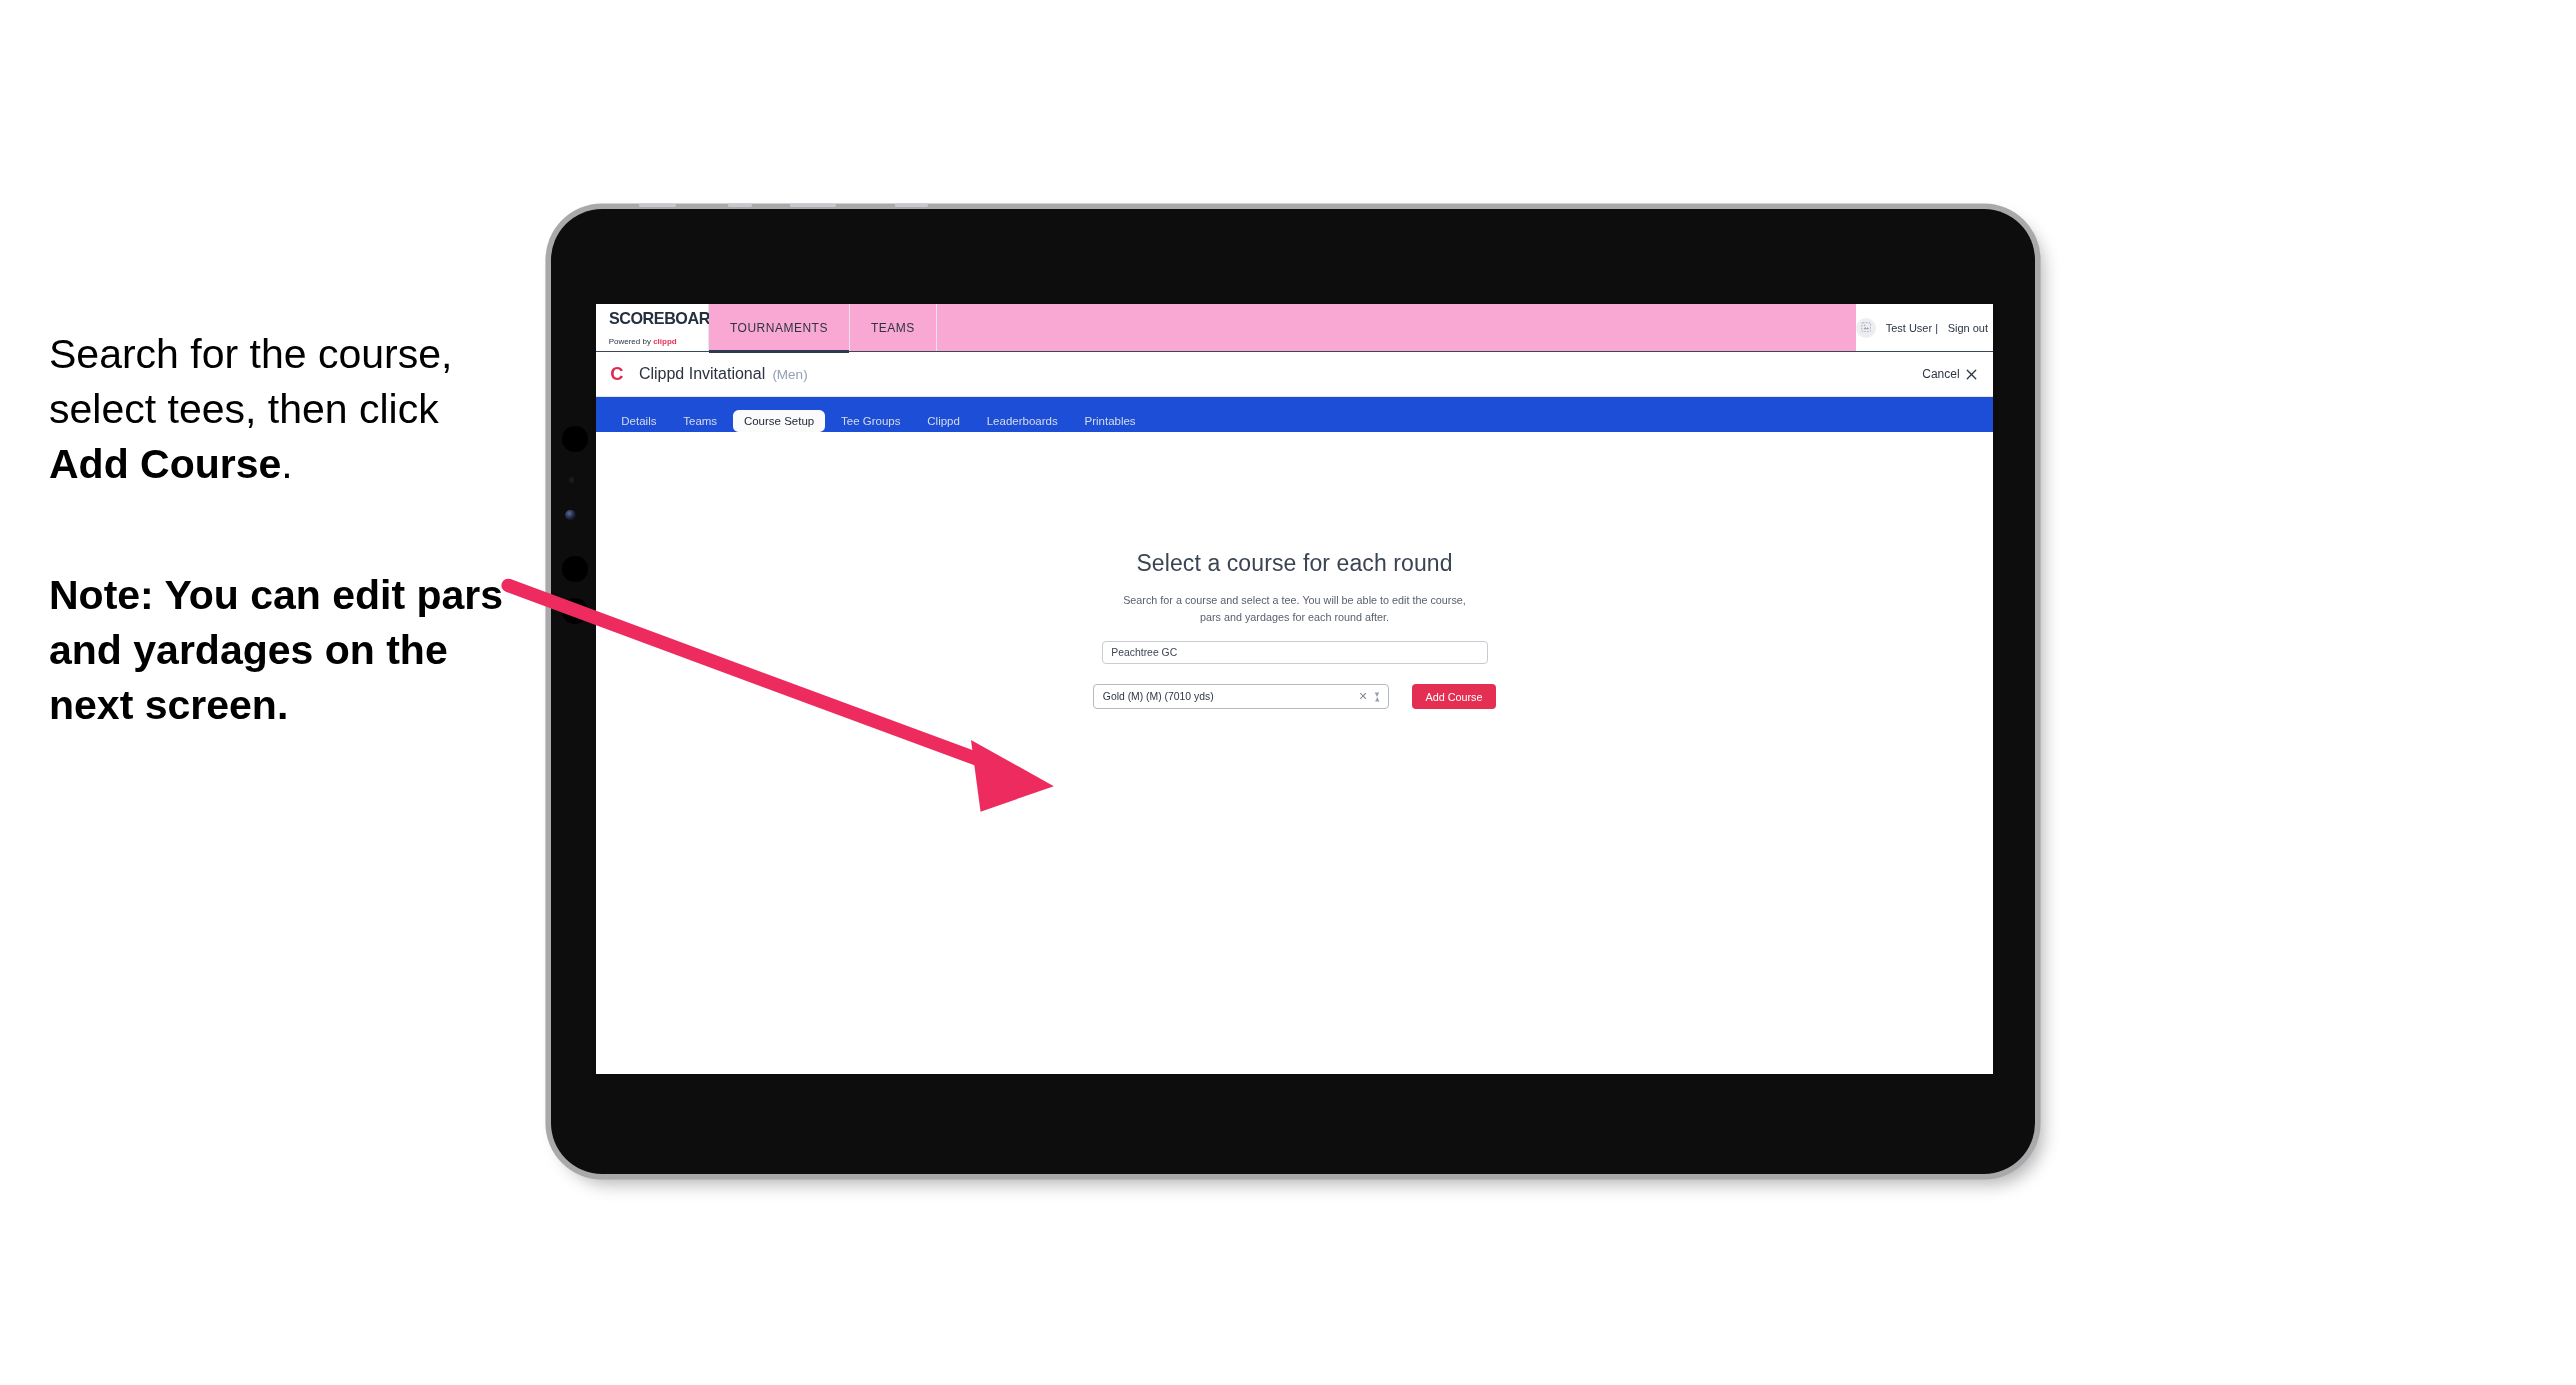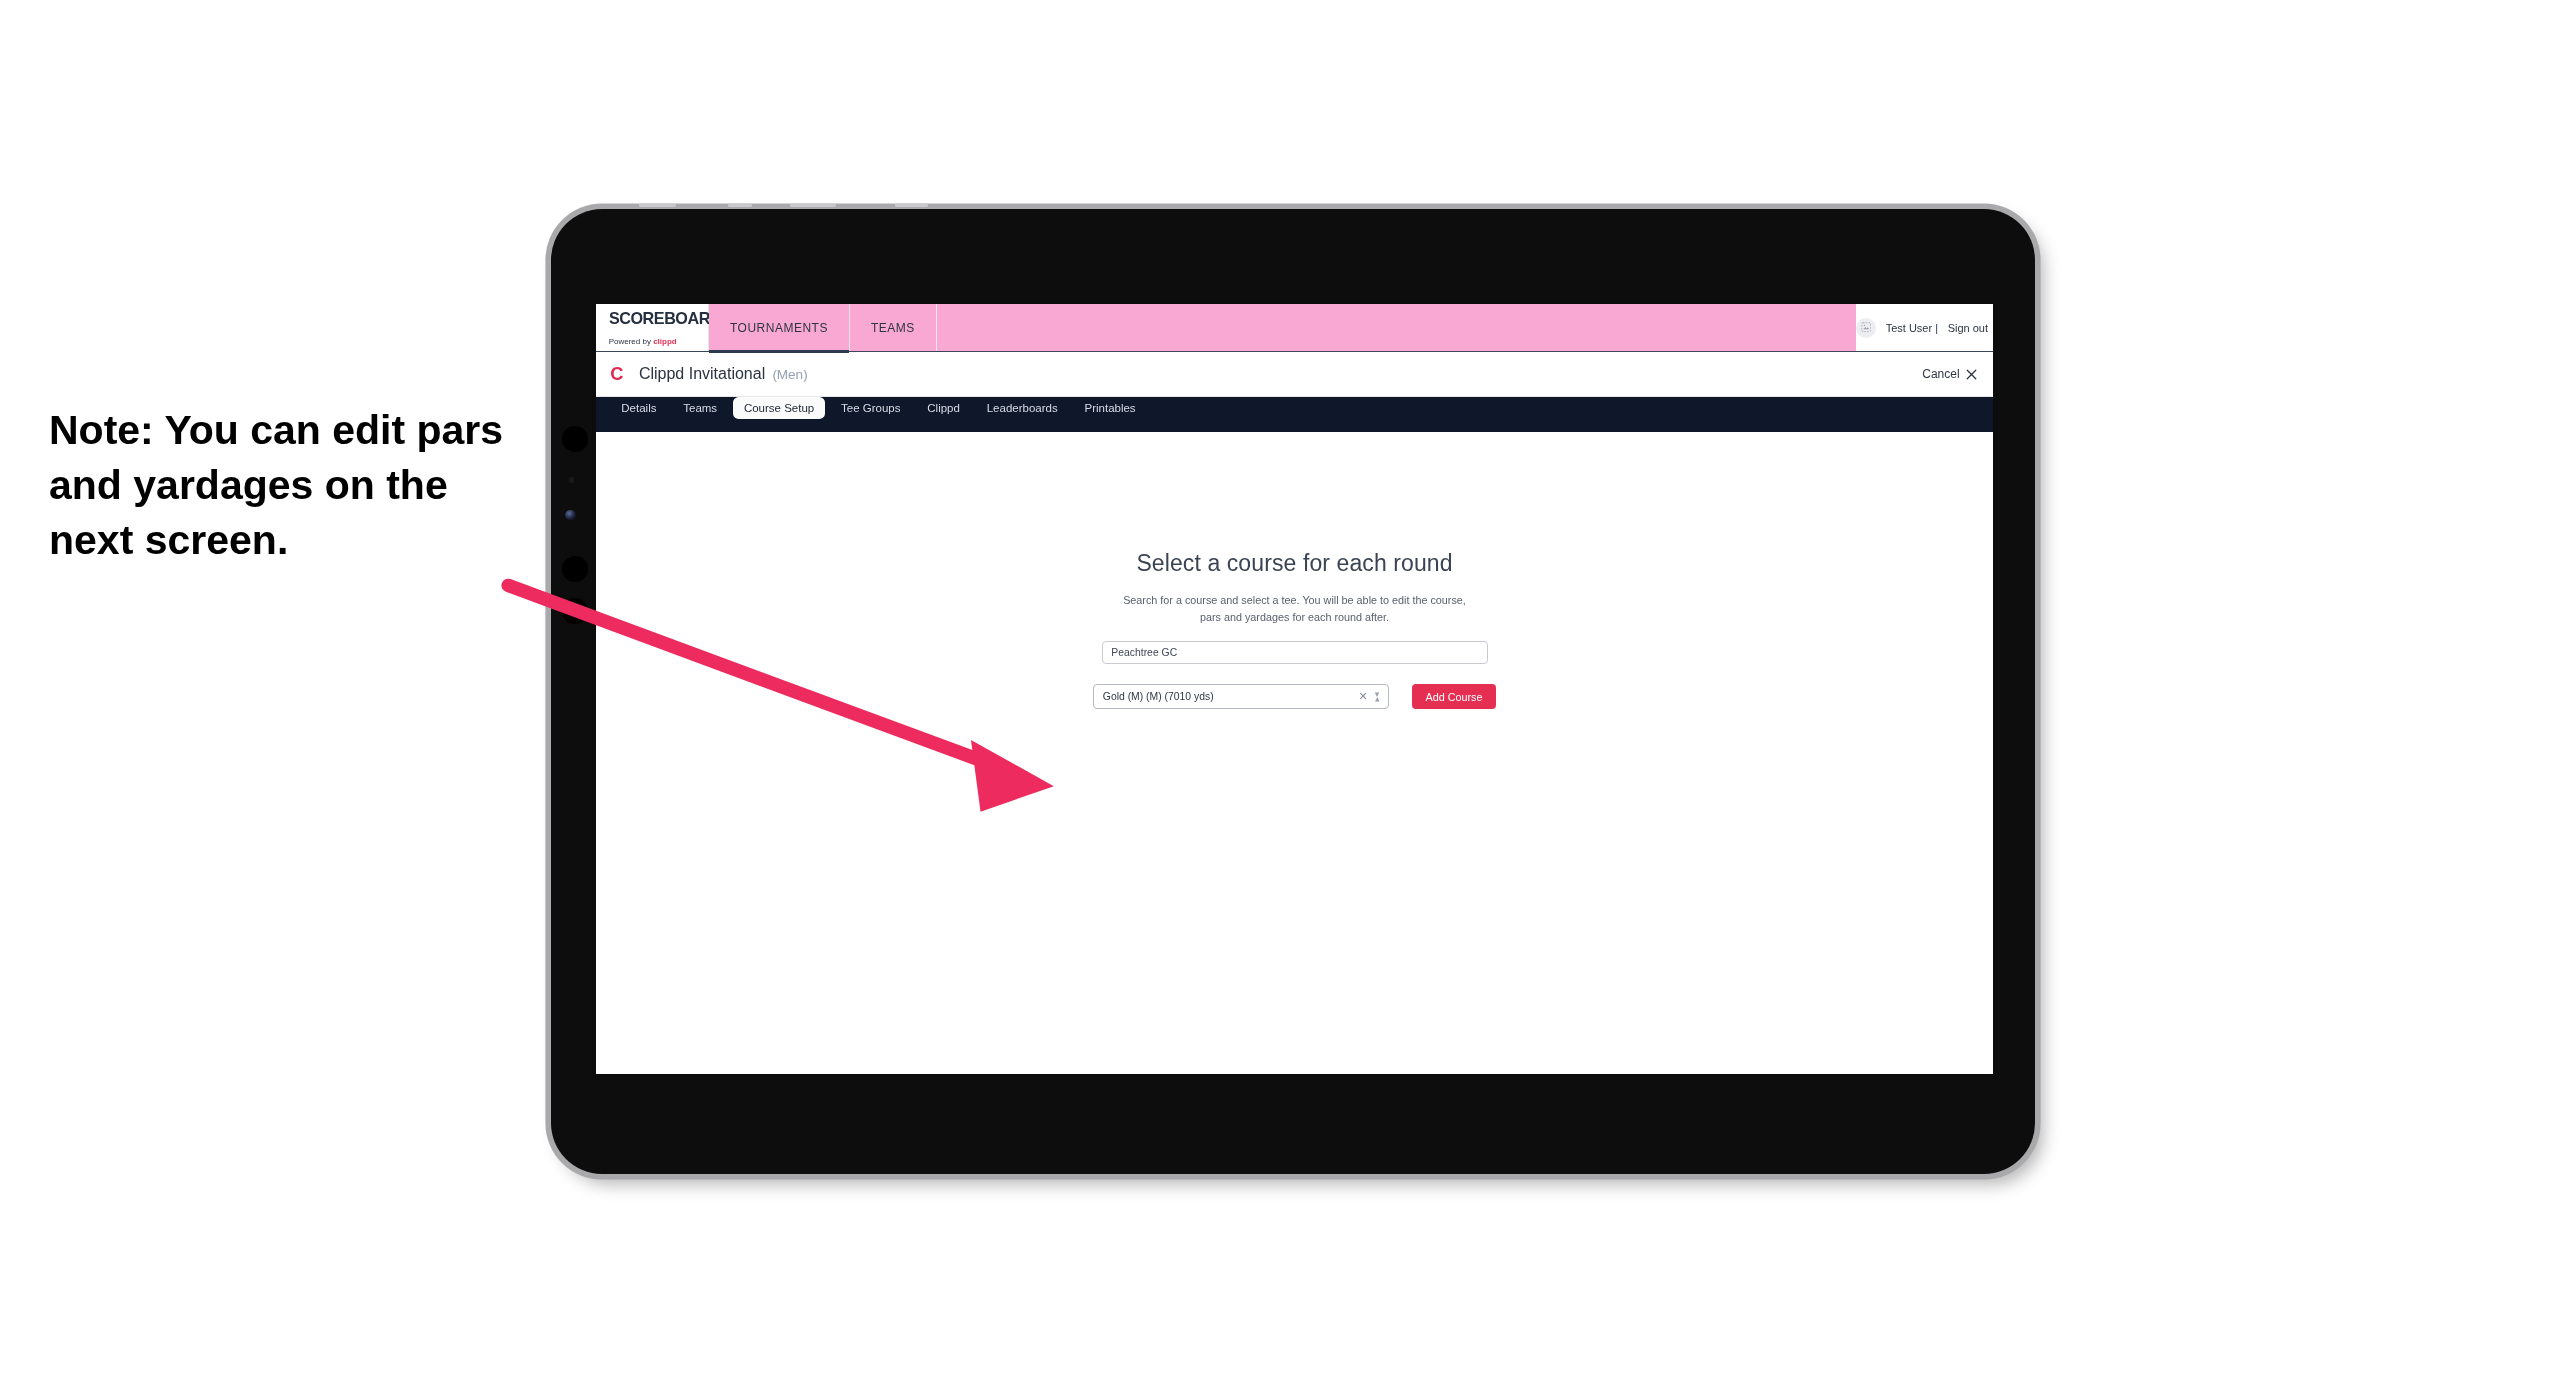--- a/index.html
+++ b/index.html
@@ -222,23 +222,23 @@
     align-items: center;
     gap: 6.4px;
     font-size: 12px;
     color: #2d3644;
     cursor: pointer;
   }
 
   
   #section-tabs {
     display: flex;
-    align-items: flex-start;
+    align-items: flex-end;
     height: 35px;
-    background: #0f172a;
+    background: #1d4ed8;
     padding-left: 14.3px;
     gap: 4.8px;
   }
   .section-tab {
     font-size: 11.5px;
     color: #d7dce4;
     padding: 4.8px 11px;
     border-radius: 5.6px;
     cursor: pointer;
     white-space: nowrap;
@@ -344,20 +344,21 @@
     font-family: "Liberation Sans", sans-serif;
     cursor: pointer;
   }
 </style>
 </head>
 <body>
 
 <div id="stage">
 
   <div class="annotation-block">
+    <div class="annotation-para p1"><span>Search for the course, select tees, then click </span><span class="annot-bold">Add Course</span><span>.</span></div>
 
     <div class="annotation-para p2">Note: You can edit pars and yardages on the next screen.</div>
   </div>
 
   <div id="tablet-device">
 
     <div class="edge-bump" style="left:88px;width:37px;"></div>
     <div class="edge-bump" style="left:177px;width:24px;"></div>
     <div class="edge-bump" style="left:239px;width:46px;"></div>
     <div class="edge-bump" style="left:344px;width:33px;"></div>

